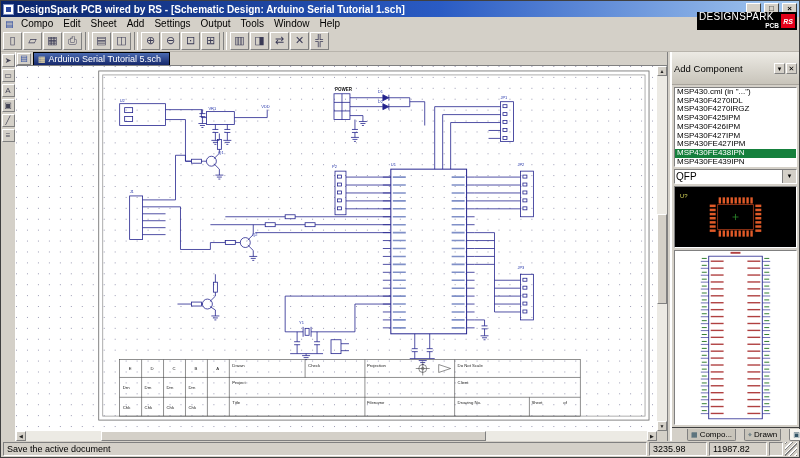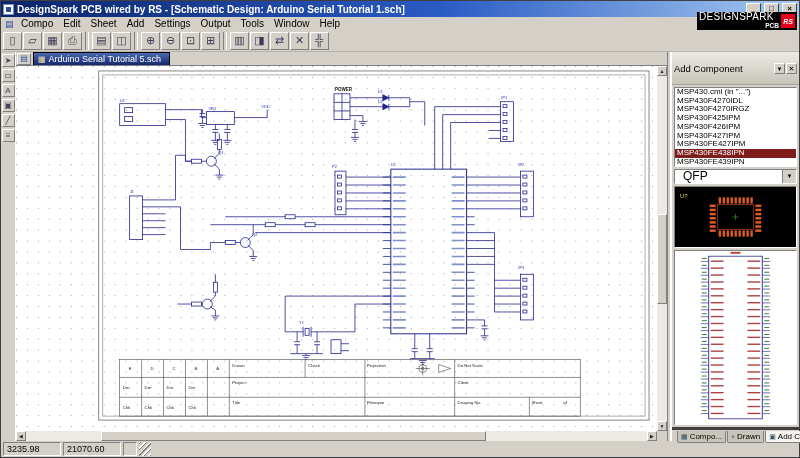--- a/index.html
+++ b/index.html
@@ -45,27 +45,27 @@
   .hthumb{position:absolute;top:0;height:10px;left:12%;width:62%;background:#d4d0c8;border:1px solid;border-color:#fff #808080 #808080 #fff}
   .corner{position:absolute;right:0;bottom:0;width:10px;height:10px;background:#d4d0c8}
   .splitter{width:4px;background:#d4d0c8;border-left:1px solid #808080;border-right:1px solid #fff;flex:0 0 auto}
   
   .panel{width:128px;flex:0 0 auto;display:flex;flex-direction:column;background:#d4d0c8;border-left:1px solid #fff;min-height:0}
   .panel-header{height:14px;display:flex;align-items:center;gap:1px;padding:16px 2px;font-size:9.5px;background:linear-gradient(#eceae4,#c8c4ba);border-bottom:1px solid #a8a49c;flex:0 0 auto}
   .ph-title{flex:1;white-space:nowrap;overflow:hidden}
   .ph-btn{width:11px;height:11px;border:1px solid;border-color:#fff #808080 #808080 #fff;background:#d4d0c8;font-size:7px;line-height:9px;text-align:center}
   .comp-list{height:80px;margin:2px;background:#fff;border:1px solid;border-color:#808080 #fff #fff #808080;overflow:hidden;font-size:8px;flex:0 0 auto}
   .lib-row,.comp-row{padding:0 2px;line-height:8.7px;white-space:nowrap}
-  .comp-row.sel{background:#7f1d1d;color:#fff}
+  .comp-row.sel{background:#15803d;color:#fff}
   .combo{height:15px;margin:0 2px 2px;display:flex;background:#fff;border:1px solid;border-color:#808080 #fff #fff #808080;flex:0 0 auto}
-  .combo-val{flex:1;font-size:12px;line-height:13px;padding:0 8px;white-space:nowrap}
+  .combo-val{flex:1;font-size:10px;line-height:13px;padding:0 1px;white-space:nowrap}
   .combo-btn{width:14px;background:#d4d0c8;border-left:1px solid #808080;font-size:6px;line-height:13px;text-align:center}
   .fp-preview{height:62px;margin:0 2px 2px;background:#000;border:1px solid;border-color:#808080 #fff #fff #808080;flex:0 0 auto}
   .sym-preview{flex:1 1 auto;margin:0 2px 2px;background:#fff;border:1px solid;border-color:#808080 #fff #fff #808080;overflow:hidden;min-height:0}
-  .panel-tabs{height:14px;display:flex;align-items:flex-start;gap:1px;padding:1px 5px;border-top:3px solid #404040;flex:0 0 auto}
+  .panel-tabs{height:14px;display:flex;align-items:flex-start;gap:8px;padding:1px 15px;border-top:1px solid #404040;flex:0 0 auto}
   .p-tab{height:12px;display:flex;align-items:center;gap:2px;padding:0 3px;font-size:8px;border:1px solid #808080;border-top:none;background:#c8c4ba;border-radius:0 0 2px 2px;white-space:nowrap}
   .p-tab.active{background:#f6f4ee}
   .p-icon{font-size:7px;color:#356}
   
   .statusbar{height:16px;display:flex;gap:2px;align-items:stretch;padding:1px 2px;flex:0 0 auto}
   .sb-cell{border:1px solid;border-color:#808080 #fff #fff #808080;font-size:9px;line-height:12px;padding:0 3px;white-space:nowrap;overflow:hidden}
   .sb-msg{flex:1 1 auto}
   .sb-num{width:58px;flex:0 0 auto}
   .sb-sm{width:14px;flex:0 0 auto}
   .grip{width:12px;flex:0 0 auto;background:repeating-linear-gradient(135deg,#fff 0 1px,#808080 1px 2px,#d4d0c8 2px 4px)}
@@ -555,18 +555,19 @@
           </div>
           <div class="p-tab active">
             <span class="p-icon">▣</span>
             <span>Add Co...</span>
           </div>
         </div>
     </div>
   </div>
 
   <div class="statusbar">
+    <div class="sb-cell sb-msg">Save the active document</div>
     <div class="sb-cell sb-num">3235.98</div>
-    <div class="sb-cell sb-num">21070.60</div>
+    <div class="sb-cell sb-num">11987.82</div>
     <div class="sb-cell sb-sm"></div>
     <div class="grip"></div>
   </div>
 </div>
 
 </body></html>

